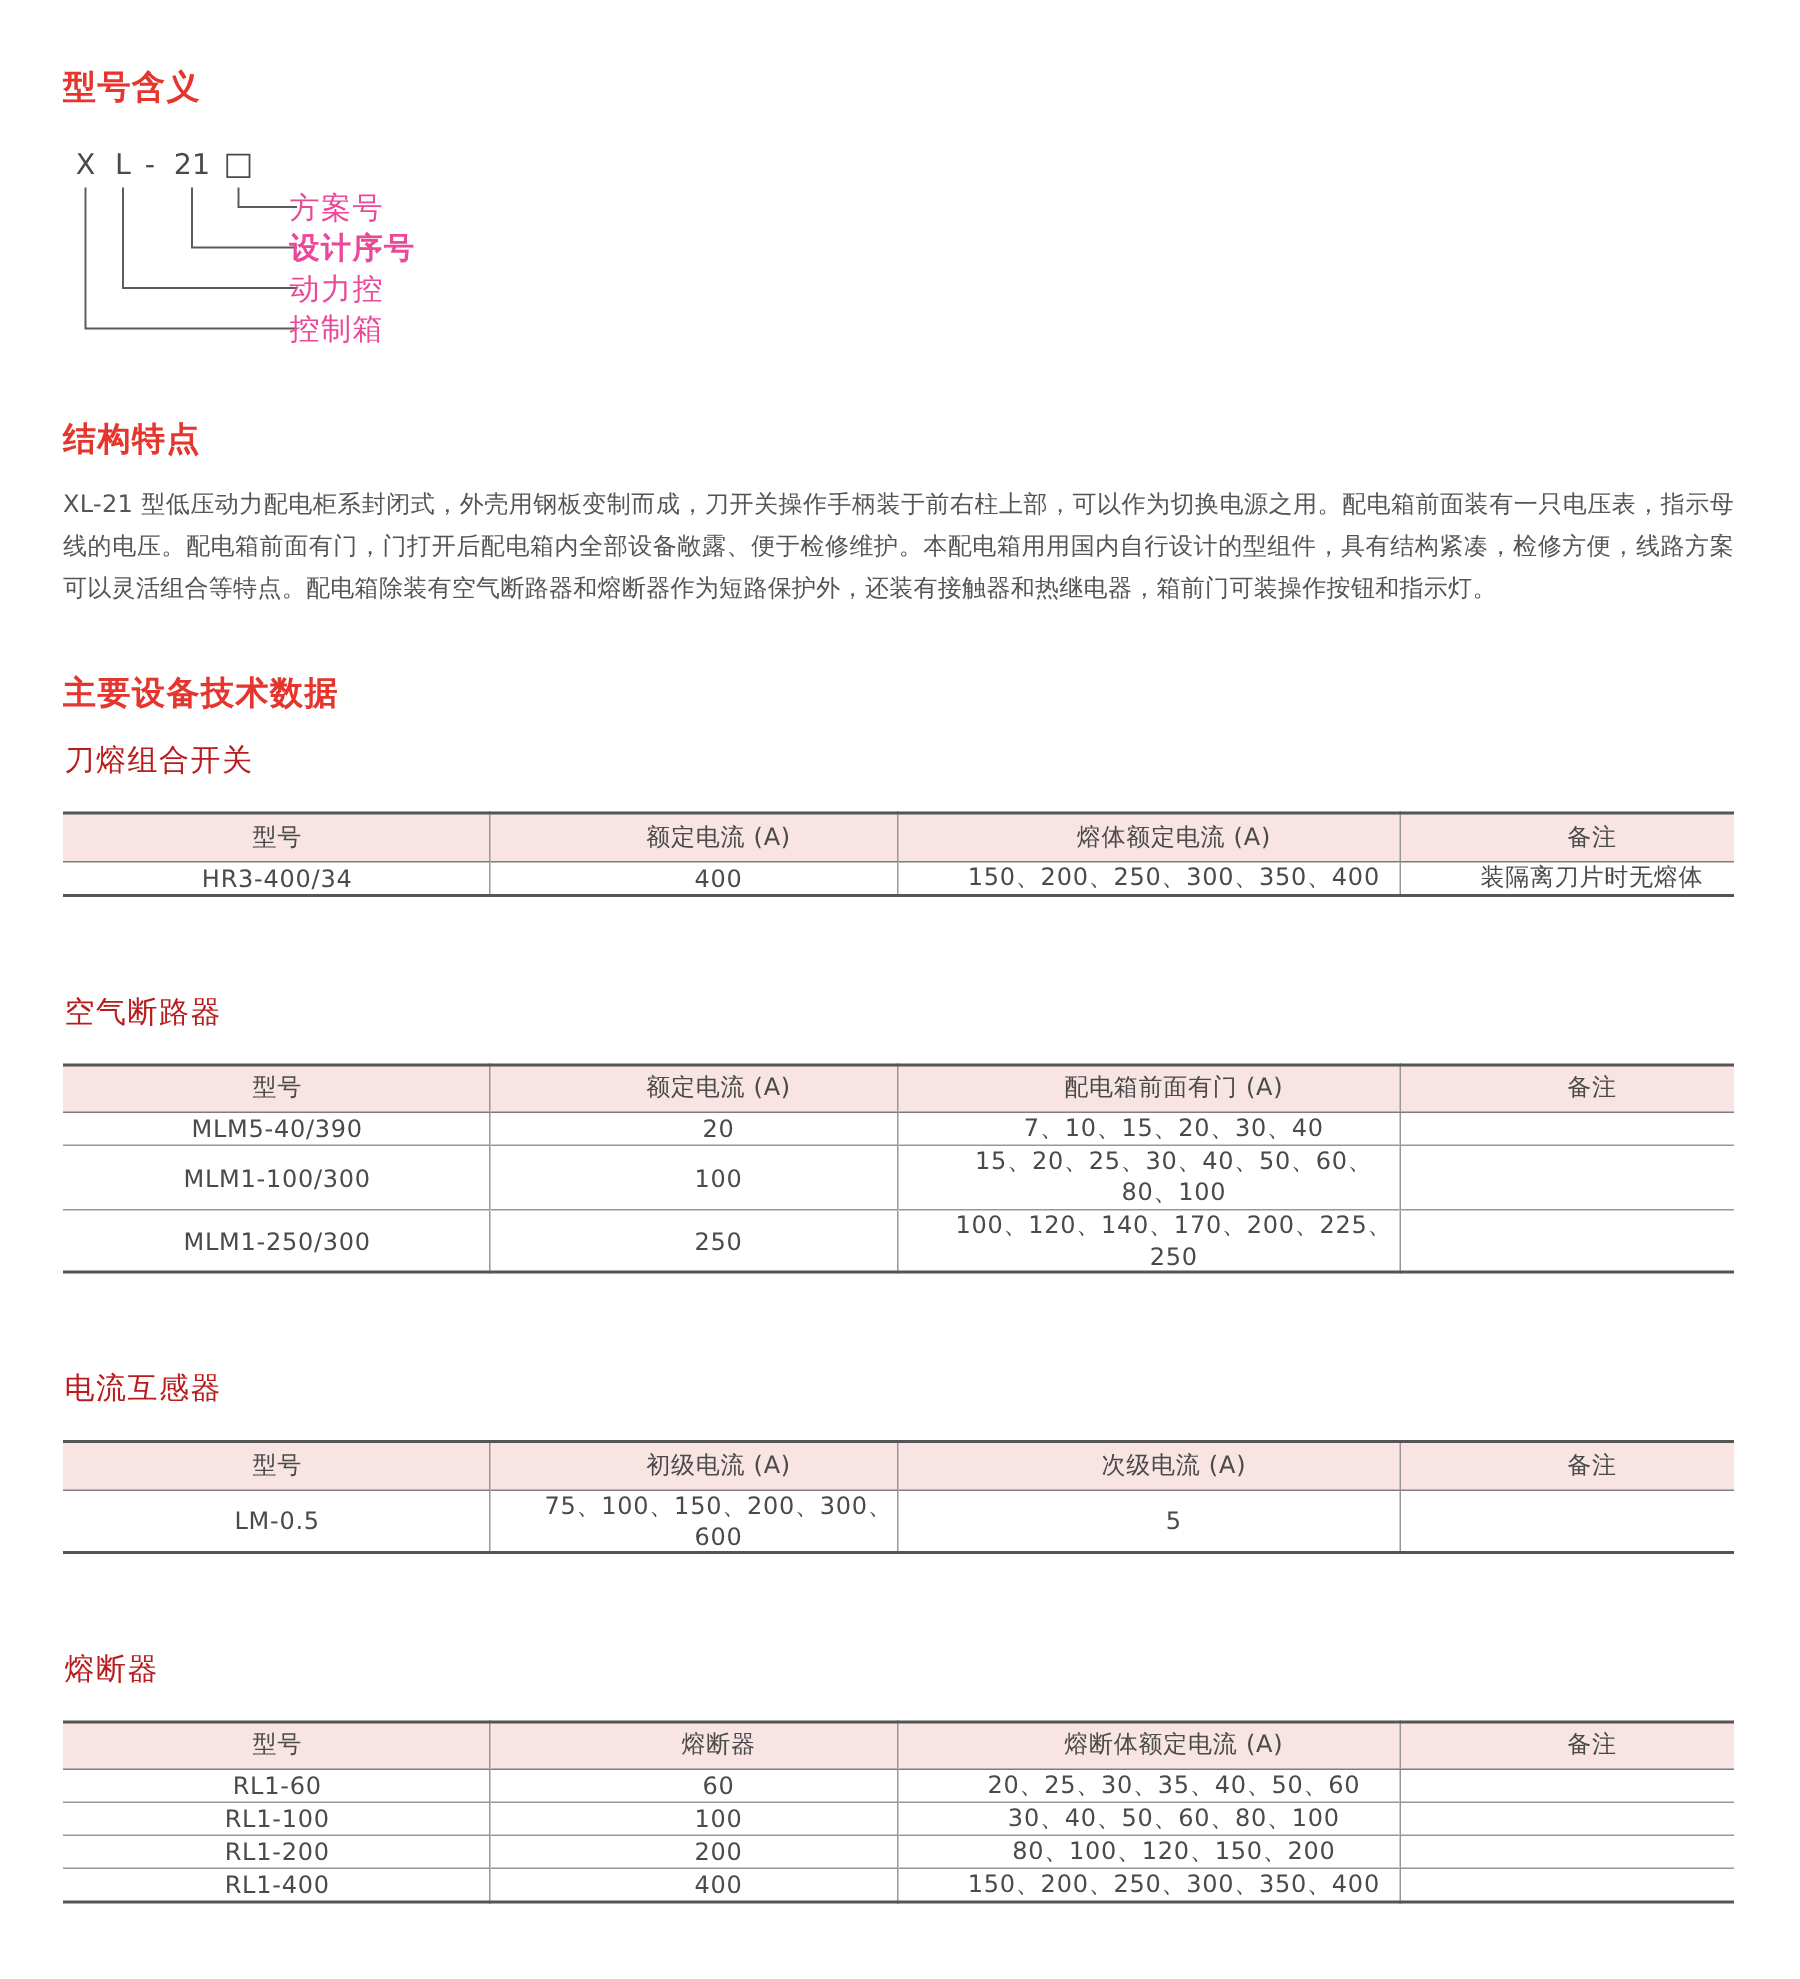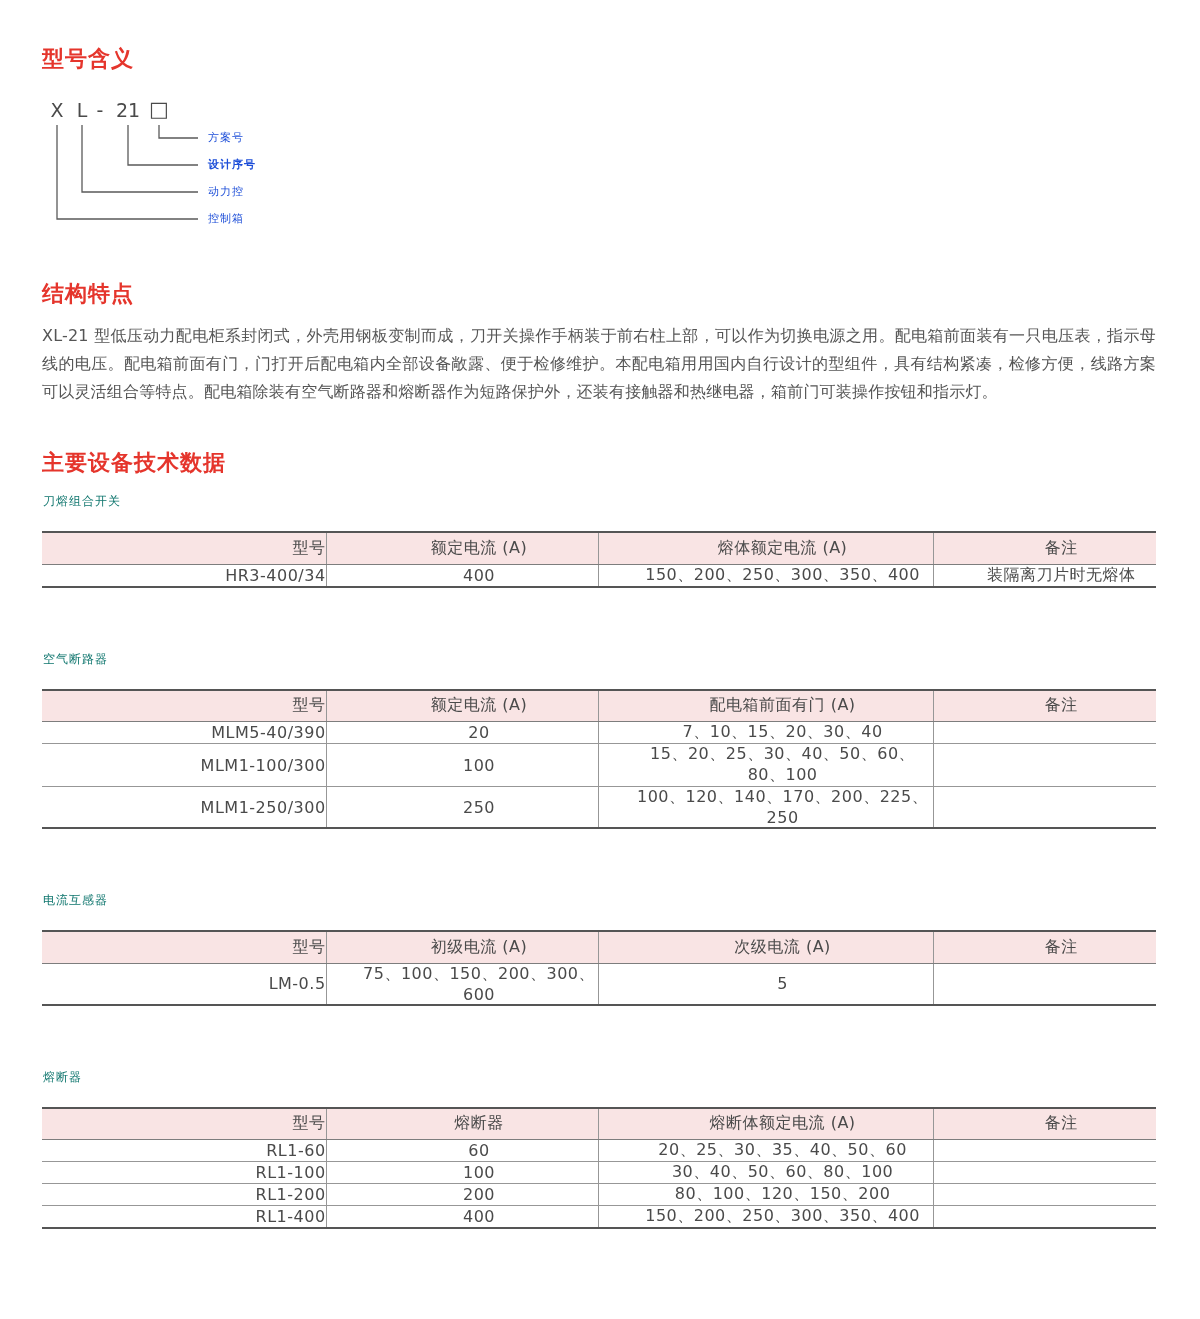--- a/index.html
+++ b/index.html
@@ -29,55 +29,55 @@
     position:absolute;top:0;transform:translateX(-50%);
     font-size:19px;color:#4a4a4a;line-height:24px;white-space:nowrap;
   }
   .code-x{left:15px;}
   .code-l{left:40px;}
   .code-dash{left:58px;}
   .code-21{left:86px;}
   .code-box{left:117px;font-size:21px;line-height:23px;}
   .diagram svg{position:absolute;left:0;top:0;}
   .dlabel{
-    position:absolute;left:166px;font-size:11px;color:#1d4ed8;
+    position:absolute;left:151px;font-size:20px;color:#ec4899;
     line-height:18px;white-space:nowrap;letter-spacing:1px;
   }
   .dlabel-0{top:31px;}
   .dlabel-1{top:58px;font-weight:bold;}
   .dlabel-2{top:85px;}
   .dlabel-3{top:112px;}
 
   .section-structure{margin-top:47px;}
   .body-paragraph{
     margin-top:15px;font-size:16px;line-height:28px;color:#555;
     text-align:justify;letter-spacing:0.2px;
   }
 
   .section-tech{margin-top:44px;}
 
   .table-label{
-    font-size:12px;color:#0f766e;letter-spacing:1px;
+    font-size:20px;color:#b91c1c;letter-spacing:1px;
     margin:63px 0 21px 1px;
   }
   .table-block:first-of-type .table-label{margin-top:17px;}
 
   table{
     width:100%;border-collapse:collapse;table-layout:fixed;
     border-top:2px solid var(--line-dark);
     border-bottom:2px solid var(--line-dark);
     font-size:16px;color:#4a4a4a;
   }
   th{
     background:var(--hdr-bg);font-weight:normal;height:32px;
     text-align:center;letter-spacing:0.5px;
     border-bottom:1px solid #7d7d7d;
   }
   td{height:14px;text-align:center;letter-spacing:0.5px;}
-  th:first-child,td:first-child{text-align:right;padding-left:2px;}
+  th:first-child,td:first-child{text-align:center;padding-left:2px;}
   th + th, td + td{border-left:1px solid var(--line);padding-left:33px;}
   tbody tr + tr td{border-top:1px solid var(--line);}
 </style>
 </head>
 <body>
 
 <div class="page">
 
   <h2 class="section-title">型号含义</h2>
 

